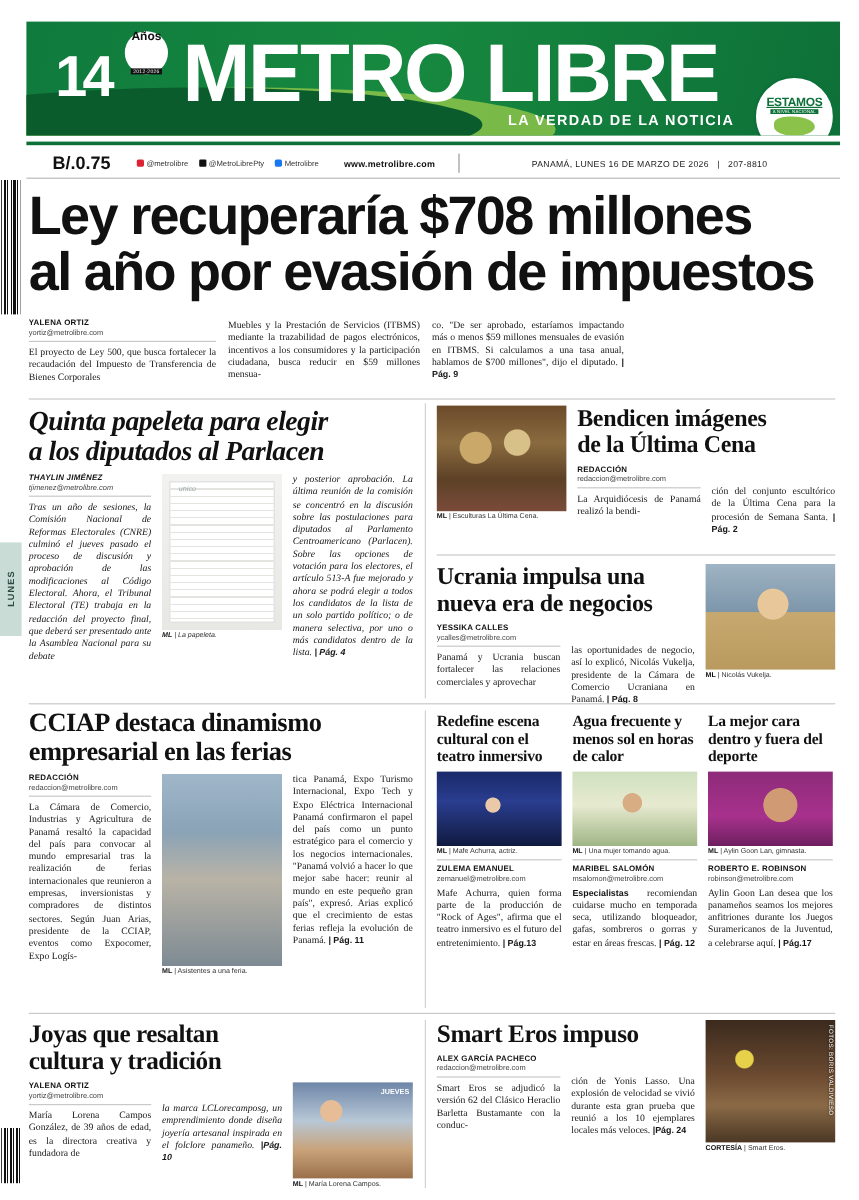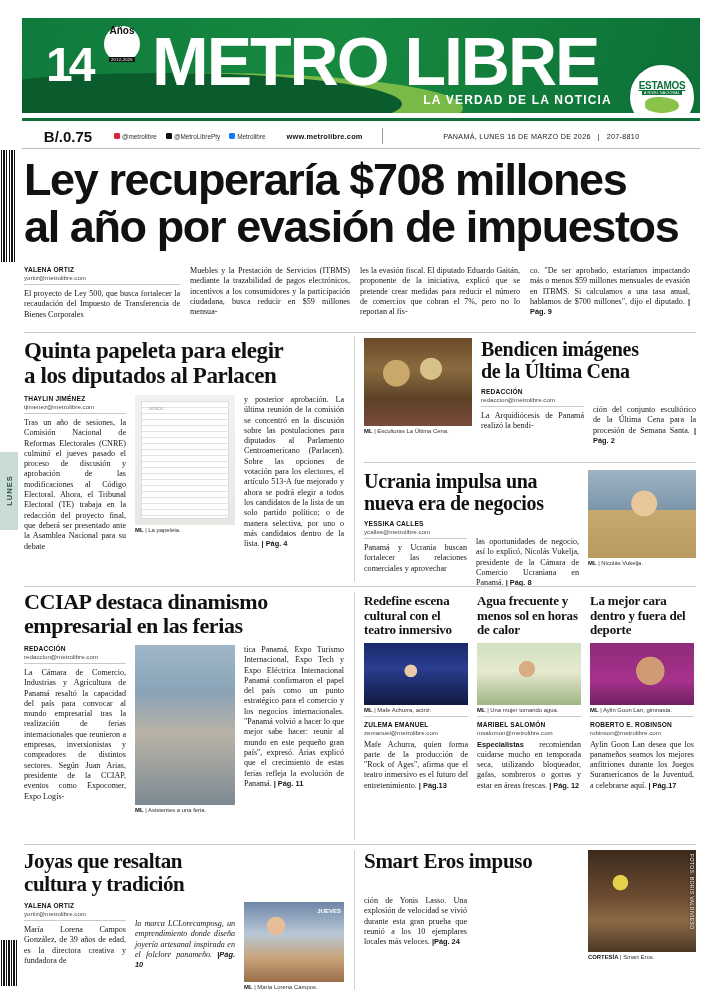--- a/index.html
+++ b/index.html
@@ -180,35 +180,32 @@
     <div style="width:156px;">
       <div class="byline">YALENA ORTIZ</div>
       <div class="bymail">yortiz@metrolibre.com</div>
       <div class="byrule"></div>
       <div class="body">El proyecto de Ley 500, que busca fortalecer la recaudación del Impuesto de Transferencia de Bienes Corporales</div>
     </div>
     <div style="width:160px;padding-top:0px;">
       <div class="body">Muebles y la Prestación de Servicios (ITBMS) mediante la trazabilidad de pagos electrónicos, incentivos a los consumidores y la participación ciudadana, busca reducir en $59 millones mensua-</div>
     </div>
     <div style="width:160px;">
-      <div class="body">les la evasión fiscal. El diputado Eduardo Gaitán, proponente de la iniciativa, explicó que se pretende crear medidas para reducir el número de comercios que cobran el 7%, pero no lo reportan al fis-</div>
-    </div>
-    <div style="width:160px;">
       <div class="body">
         <span>co. "De ser aprobado, estaríamos impactando más o menos $59 millones mensuales de evasión en ITBMS. Si calculamos a una tasa anual, hablamos de $700 millones", dijo el diputado.</span>
         <span class="pag">| Pág. 9</span>
       </div>
     </div>
   </div>
 
   <div class="rule-sep" style="left:24px;top:332px;width:672px;"></div>
 
   <div class="vrule" style="left:354px;top:336px;height:246px;"></div>
 
-  <div style="position:absolute;left:24px;top:338px;width:322px;">
+  <div style="position:absolute;left:24px;top:338px;width:322px;font-style:italic;">
     <div class="hdl" style="font-size:23px;line-height:25px;letter-spacing:-.4px;">
       <span>Quinta papeleta para elegir</span><br>
       <span>a los diputados al Parlacen</span>
     </div>
     <div style="display:flex;gap:9px;margin-top:7px;">
       <div style="width:102px;">
         <div class="byline">THAYLIN JIMÉNEZ</div>
         <div class="bymail">tjimenez@metrolibre.com</div>
         <div class="byrule"></div>
         <div class="body">Tras un año de sesiones, la Comisión Nacional de Reformas Electorales (CNRE) culminó el jueves pasado el proceso de discusión y aprobación de las modificaciones al Código Electoral. Ahora, el Tribunal Electoral (TE) trabaja en la redacción del proyecto final, que deberá ser presentado ante la Asamblea Nacional para su debate</div>
@@ -424,20 +421,26 @@
     </div>
   </div>
 
   <div style="position:absolute;left:364px;top:850px;width:332px;">
     <div style="display:flex;gap:9px;">
       <div style="width:215px;">
         <div class="hdl" style="font-size:21px;line-height:23px;letter-spacing:-.3px;">
           <span>Smart Eros impuso</span><br>
         </div>
         <div style="display:flex;gap:9px;margin-top:6px;">
+          <div style="width:103px;">
+            <div class="byline">ALEX GARCÍA PACHECO</div>
+            <div class="bymail">redaccion@metrolibre.com</div>
+            <div class="byrule"></div>
+            <div class="body">Smart Eros se adjudicó la versión 62 del Clásico Heraclio Barletta Bustamante con la conduc-</div>
+          </div>
           <div style="width:103px;padding-top:17px;">
             <div class="body">
               <span>ción de Yonis Lasso. Una explosión de velocidad se vivió durante esta gran prueba que reunió a los 10 ejemplares locales más veloces.</span>
               <span class="pag">|Pág. 24</span>
             </div>
           </div>
         </div>
       </div>
       <div style="width:108px;">
         <div class="photo ph-horse" style="height:102px;">

